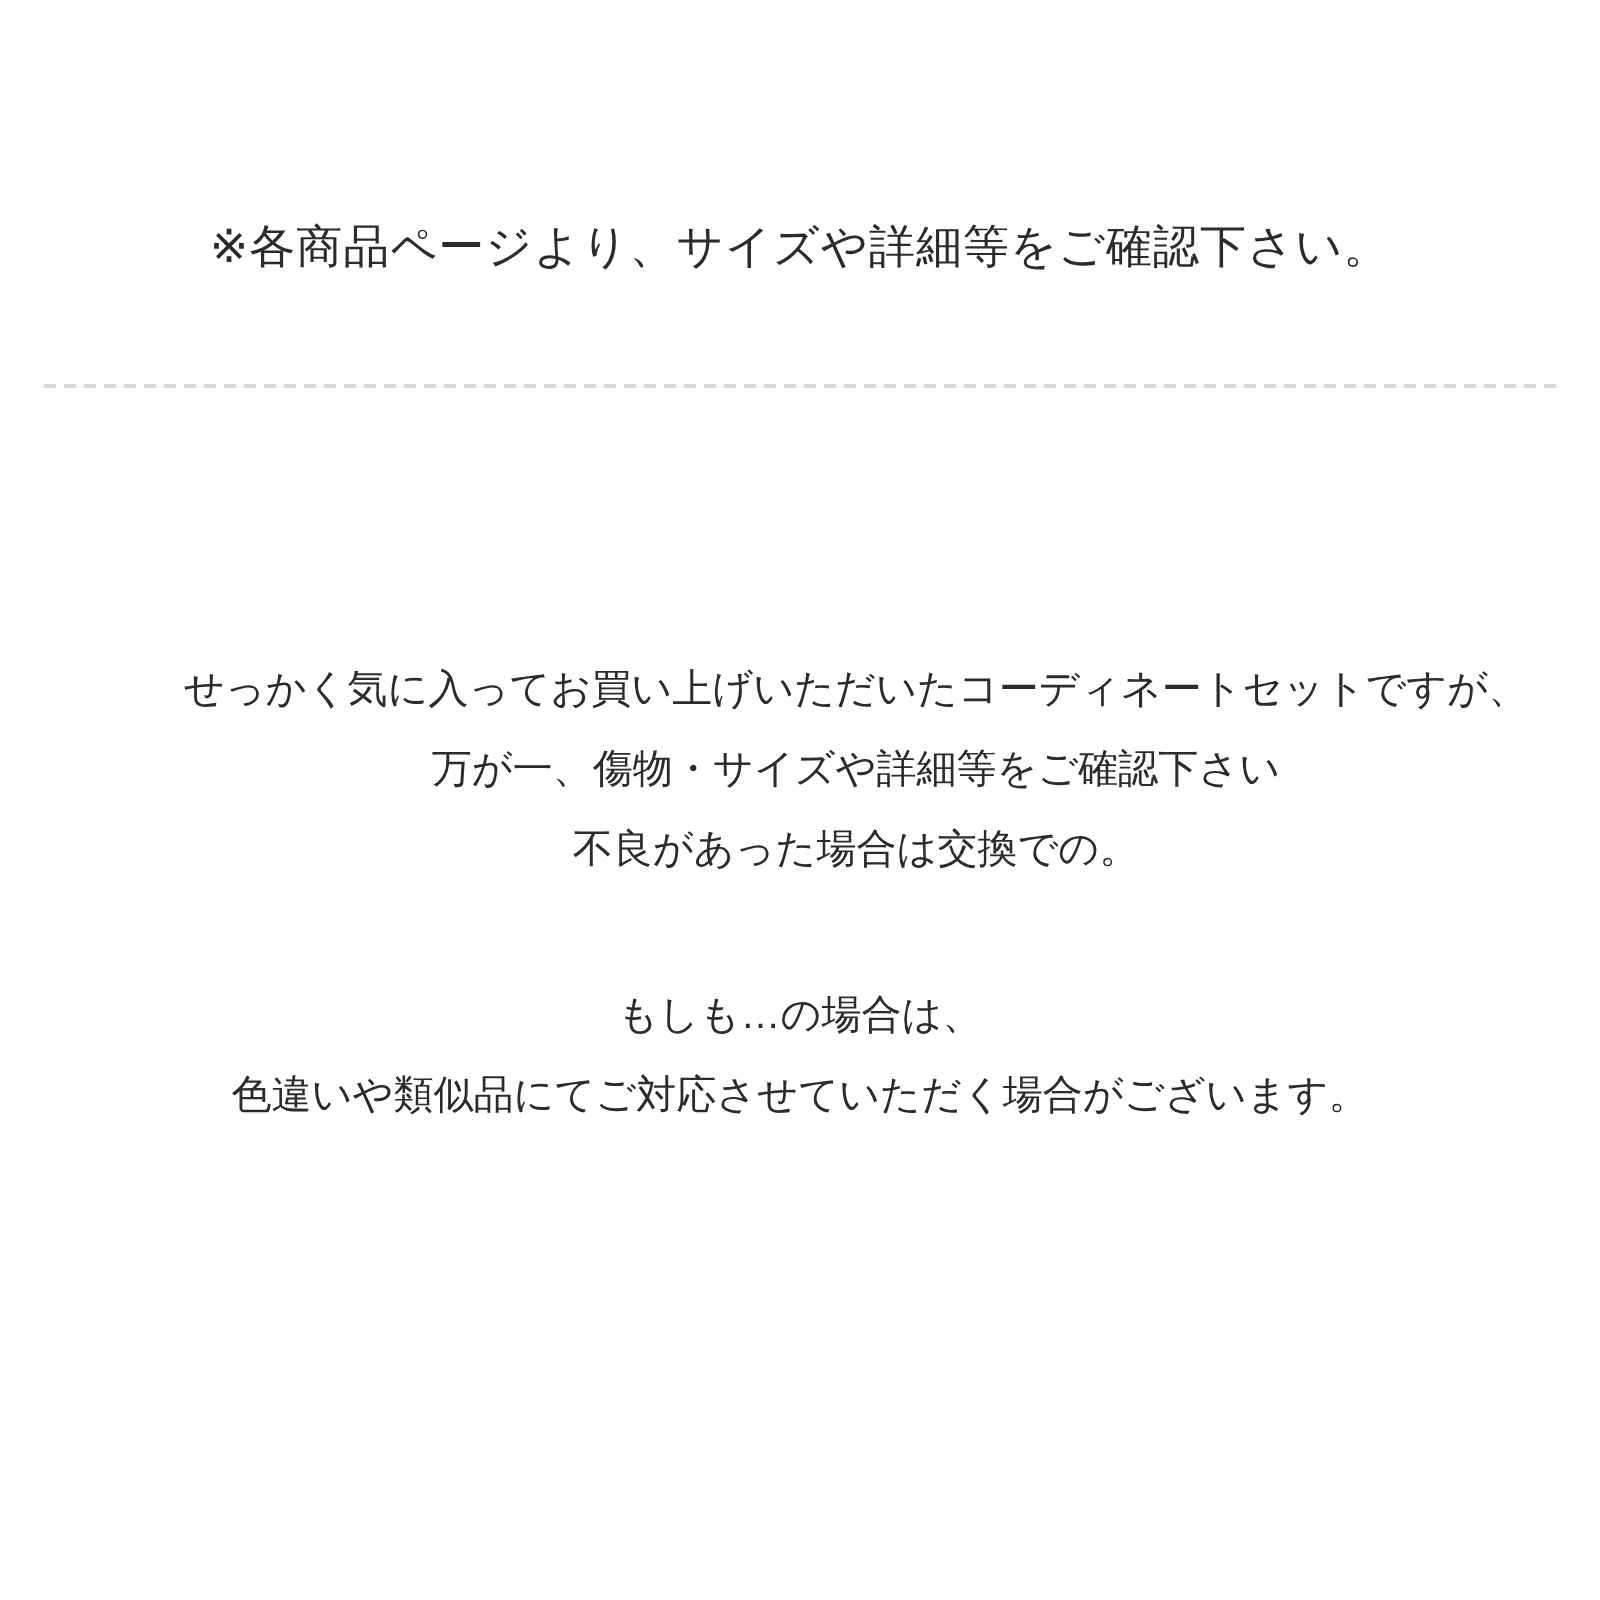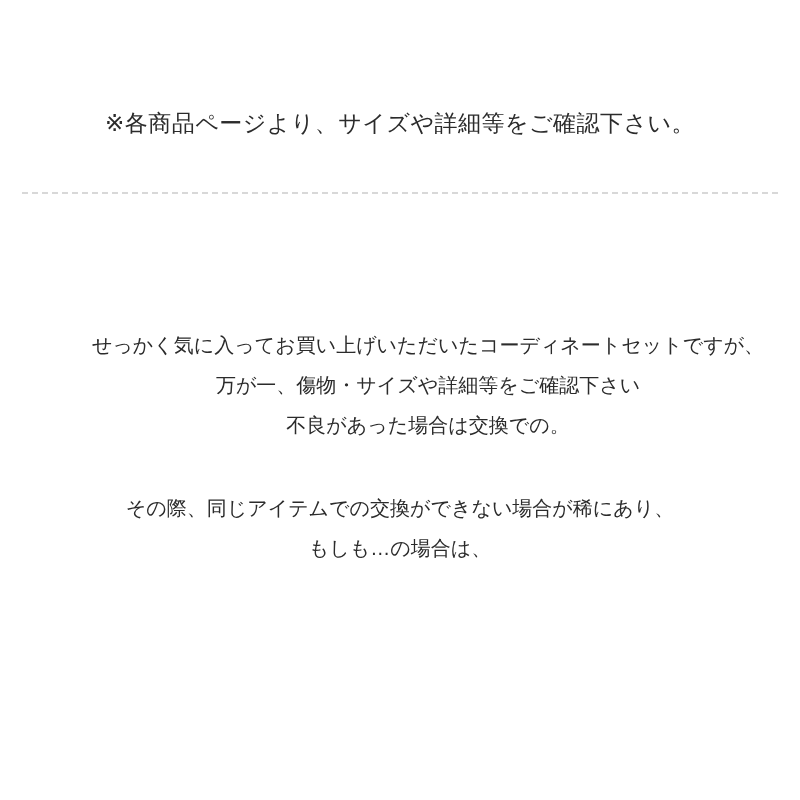--- a/index.html
+++ b/index.html
@@ -77,17 +77,17 @@
   <div class="divider"></div>
 
 
   <div class="body-block block-one">
     <span class="body-line">せっかく気に入ってお買い上げいただいたコーディネートセットですが、</span>
     <span class="body-line">万が一、傷物・サイズや詳細等をご確認下さい</span>
     <span class="body-line">不良があった場合は交換での。</span>
   </div>
 
   <div class="body-block block-two">
-    <span class="body-line">その際、同じアイテムでの交換ができない場合が稀にあり、</span>
     <span class="body-line">もしも…の場合は、</span>
+    <span class="body-line">色違いや類似品にてご対応させていただく場合がございます。</span>
   </div>
 
 </div>
 
 </body></html>

